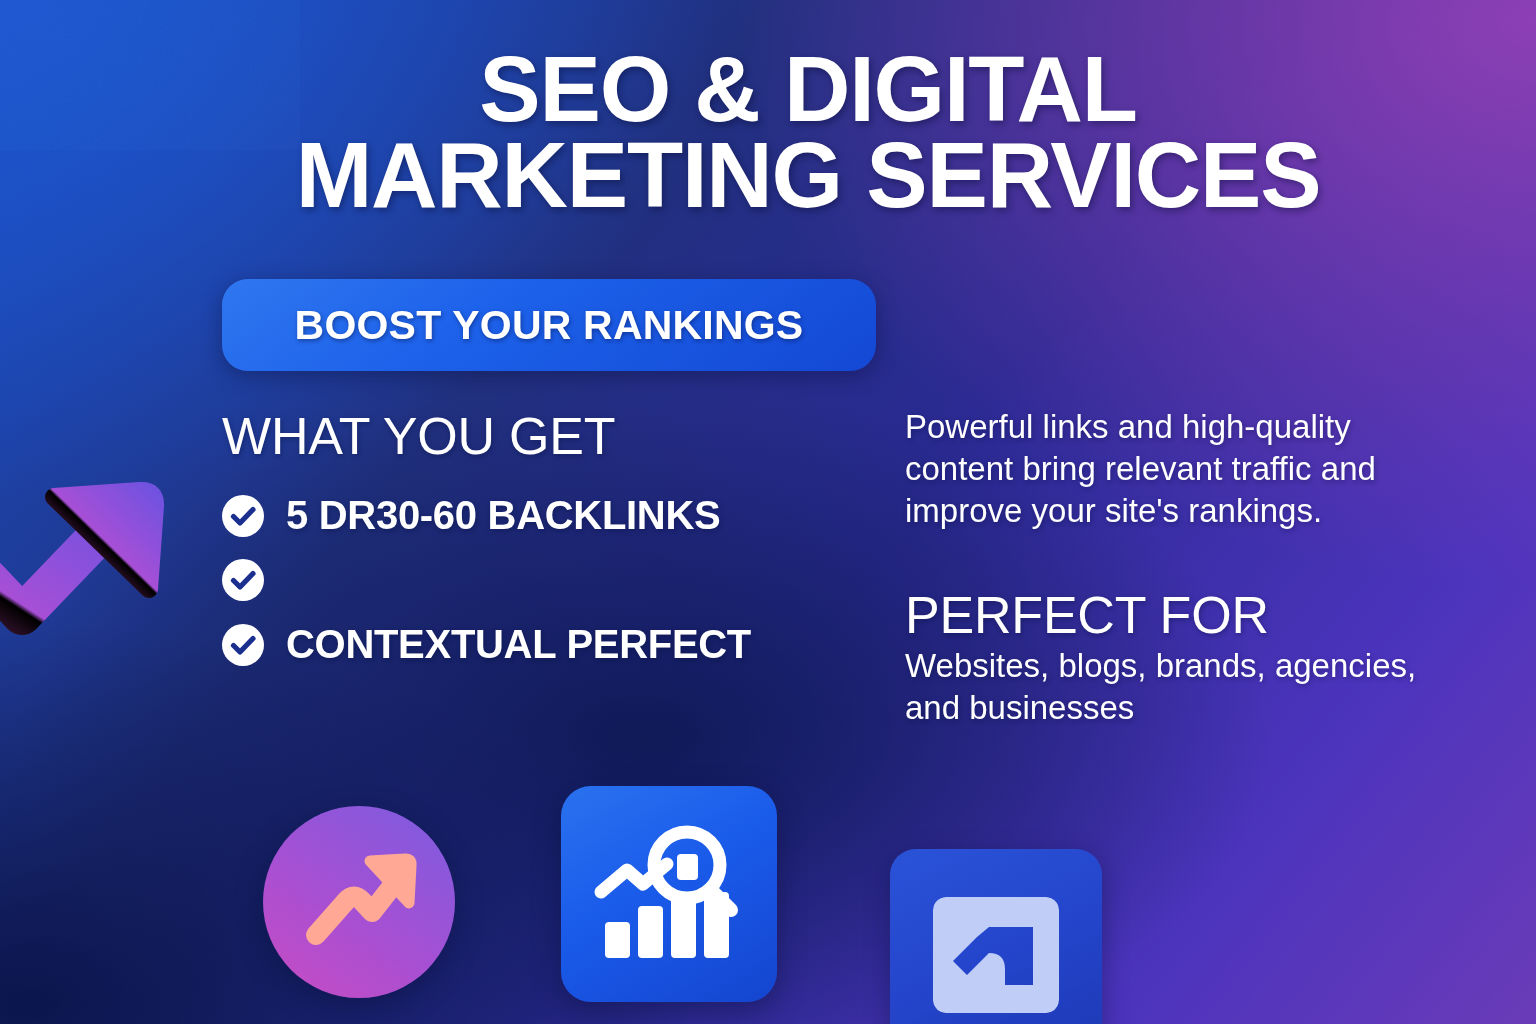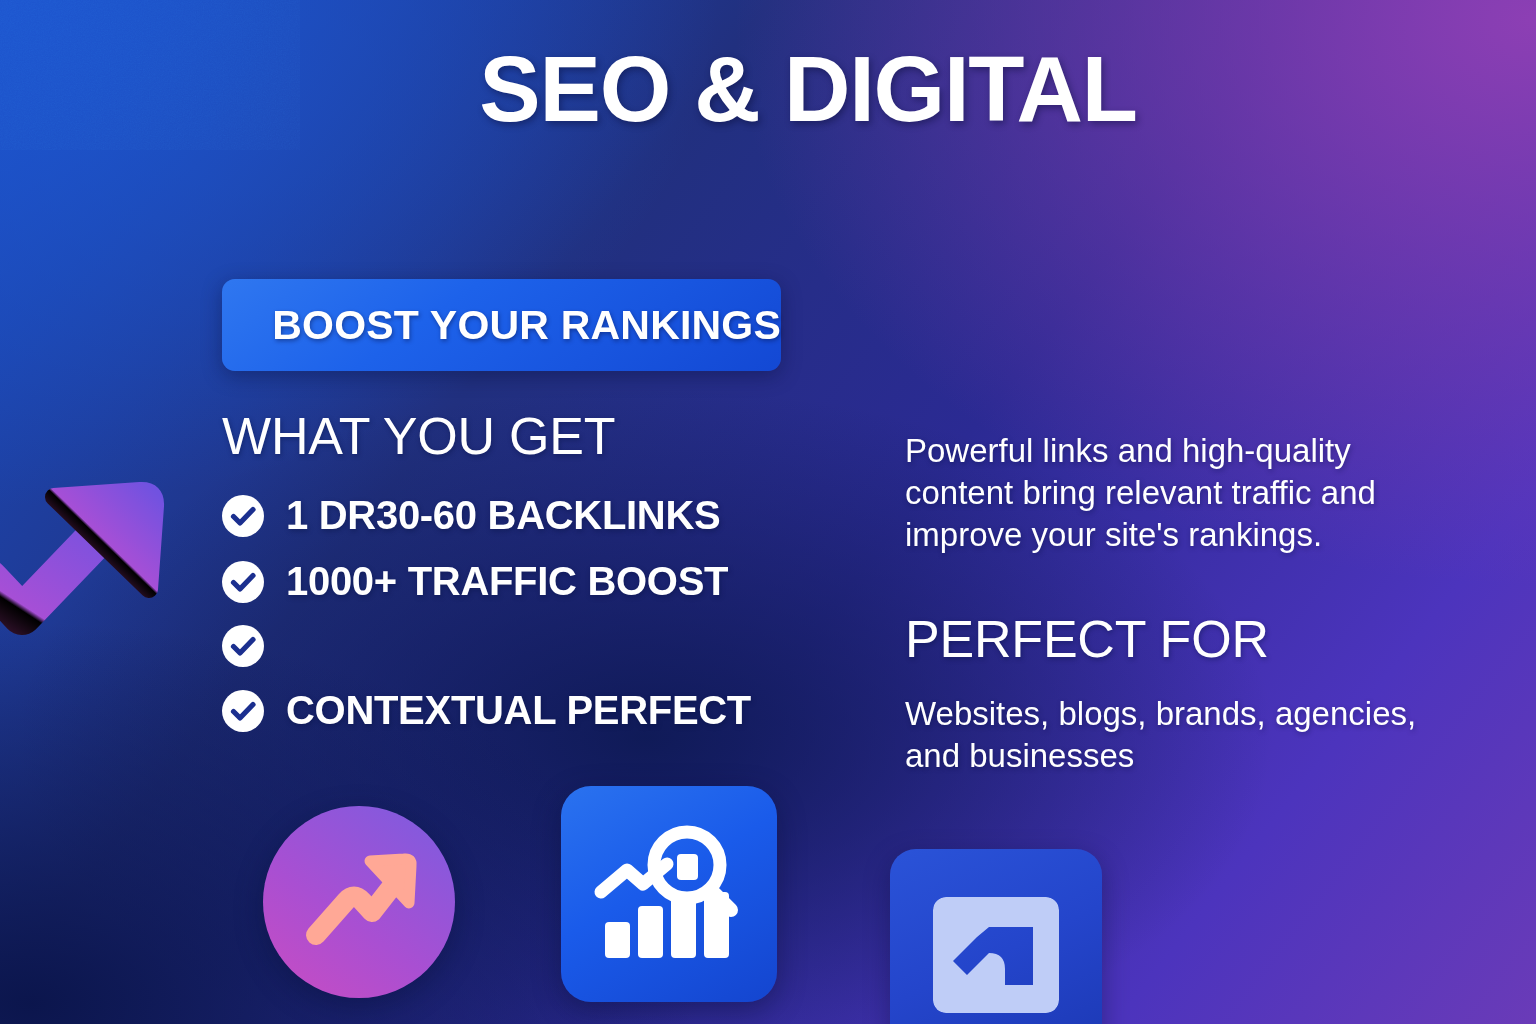--- a/index.html
+++ b/index.html
@@ -37,25 +37,25 @@
     font-size:92px; line-height:.94; font-weight:700;
     letter-spacing:-1.2px;
     font-stretch:condensed;
     text-shadow:2px 3px 7px rgba(6,10,48,.42);
     text-align:center;
   }
   .title .l2 { display:block; }
 
   .badge {
     position:absolute; left:222px; top:279px;
-    width:559px; height:92px;
-    border-radius:13px;
+    width:654px; height:92px;
+    border-radius:26px;
     background:linear-gradient(145deg,#2f77f0 0%,#1d62ea 38%,#1348d4 100%);
     box-shadow:0 5px 20px rgba(7,15,60,.40);
-    display:flex; align-items:center; justify-content:flex-end;
+    display:flex; align-items:center; justify-content:center;
   }
   .badge-label {
     color:#fff; font-size:41px; font-weight:700;
     letter-spacing:.2px; font-stretch:condensed;
     text-shadow:1px 2px 4px rgba(6,18,72,.45);
   }
 
   
   .col-left  { position:absolute; left:222px; top:406px; width:640px; }
   .col-right { position:absolute; left:905px; top:406px; width:520px; }
@@ -74,21 +74,21 @@
   }
   .bullet-label {
     color:#fff; font-weight:700; font-size:40px;
     letter-spacing:-.3px; font-stretch:condensed; white-space:nowrap;
     text-shadow:1px 2px 5px rgba(6,14,60,.40);
   }
 
   
   .body-copy {
     color:#fff; font-size:33px; line-height:1.28;
-    margin-top:24px; font-weight:400;
+    margin-top:0; font-weight:400;
     text-shadow:1px 2px 5px rgba(6,14,60,.38);
   }
   .gap { height:52px; }
 
   
   .icon-circle {
     position:absolute; left:263px; top:806px;
     width:192px; height:192px; border-radius:50%;
     background:linear-gradient(35deg,#c94cc2 0%,#a94fd2 42%,#7b5ce0 100%);
     box-shadow:0 8px 28px rgba(8,14,56,.40);
@@ -130,45 +130,39 @@
         <stop offset="50%" stop-color="#a64fd6"></stop>
         <stop offset="100%" stop-color="#7152e0"></stop>
       </linearGradient>
     </defs>
     <path d="M-20 212 L62 126 Q74 113 86 126 L118 160 L214 60" fill="none" stroke="url(#gArrow)" stroke-width="40" stroke-linecap="round" stroke-linejoin="round"></path>
     <path d="M150 42 L236 36 Q252 35 251 51 L245 134 Z" fill="url(#gArrow)" stroke="url(#gArrow)" stroke-width="18" stroke-linejoin="round"></path>
   </svg>
 
   <h1 class="title">
     <span class="l1">SEO &amp; DIGITAL</span>
+    <span class="l2">MARKETING SERVICES</span>
   </h1>
 
   <div class="badge">
     <span class="badge-label">BOOST YOUR RANKINGS</span>
   </div>
 
   <div class="col-left">
     <div class="sec-head">WHAT YOU GET</div>
     <ul class="bullets">
 
       <li class="bullet">
         <svg class="check-badge" viewBox="0 0 42 42">
           <circle cx="21" cy="21" r="21" fill="#ffffff"></circle>
           <path d="M11.5 21.5 L18 28 L31 14.5" fill="none" stroke="#1b2f8f" stroke-width="5.2" stroke-linecap="round" stroke-linejoin="round"></path>
         </svg>
-        <span class="bullet-label">1 DR30-60 BACKLINKS</span>
+        <span class="bullet-label">5 DR30-60 BACKLINKS</span>
       </li>
 
-      <li class="bullet">
-        <svg class="check-badge" viewBox="0 0 42 42">
-          <circle cx="21" cy="21" r="21" fill="#ffffff"></circle>
-          <path d="M11.5 21.5 L18 28 L31 14.5" fill="none" stroke="#1b2f8f" stroke-width="5.2" stroke-linecap="round" stroke-linejoin="round"></path>
-        </svg>
-        <span class="bullet-label">1000+ TRAFFIC BOOST</span>
-      </li>
 
       <li class="bullet">
         <svg class="check-badge" viewBox="0 0 42 42">
           <circle cx="21" cy="21" r="21" fill="#ffffff"></circle>
           <path d="M11.5 21.5 L18 28 L31 14.5" fill="none" stroke="#1b2f8f" stroke-width="5.2" stroke-linecap="round" stroke-linejoin="round"></path>
         </svg>
       </li>
 
       <li class="bullet">
         <svg class="check-badge" viewBox="0 0 42 42">

